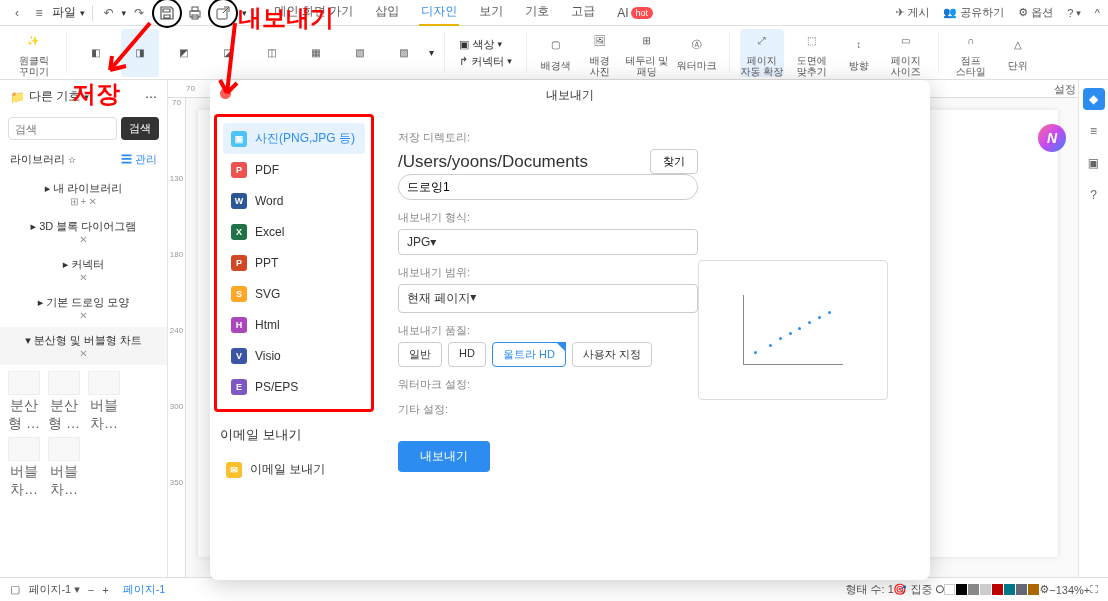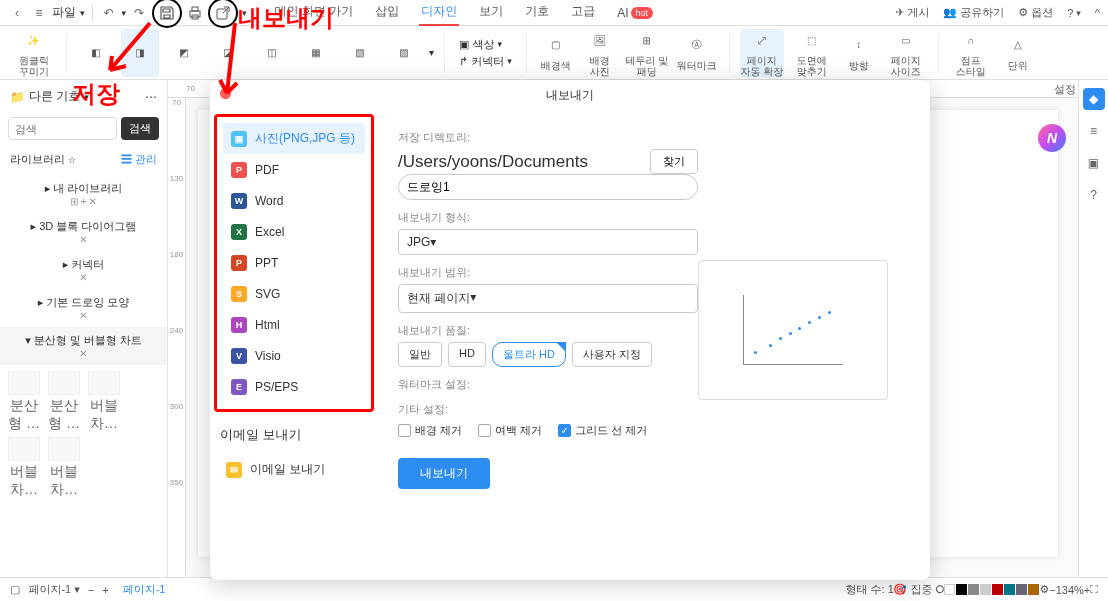--- a/index.html
+++ b/index.html
@@ -5,21 +5,21 @@
     * { margin: 0; padding: 0; box-sizing: border-box; font-family: -apple-system, BlinkMacSystemFont, "Segoe UI", sans-serif; }
     body { width: 1108px; height: 601px; background: #f5f5f5; overflow: hidden; font-size: 12px; color: #333; position: relative; }
     
     .topbar { height: 26px; background: #fff; border-bottom: 1px solid #e0e0e0; display: flex; align-items: center; padding: 0 8px; gap: 6px; }
     .topbar-left { display: flex; align-items: center; gap: 4px; }
     .tb-icon { width: 18px; height: 18px; display: flex; align-items: center; justify-content: center; color: #666; cursor: pointer; border-radius: 3px; }
     .tb-sep { width: 1px; height: 16px; background: #ddd; margin: 0 3px; }
     .circled { border: 2px solid #000; border-radius: 50%; width: 30px; height: 30px; display: flex; align-items: center; justify-content: center; }
     .tabs { display: flex; gap: 18px; margin-left: 20px; }
     .tab { font-size: 12px; color: #555; cursor: pointer; padding: 4px 2px; }
-    .tab.active { color: #2d8cf0; border-bottom: 2px solid #ef4444; }
+    .tab.active { color: #2d8cf0; border-bottom: 2px solid #eab308; }
     .ai-badge { display: flex; align-items: center; gap: 2px; }
     .hot-badge { background: #ff4d4f; color: #fff; font-size: 9px; padding: 1px 5px; border-radius: 8px; }
     .topbar-right { margin-left: auto; display: flex; align-items: center; gap: 14px; }
     .tr-item { display: flex; align-items: center; gap: 3px; font-size: 11px; color: #555; cursor: pointer; }
     
     .ribbon { height: 54px; background: #fff; border-bottom: 1px solid #e0e0e0; display: flex; align-items: center; padding: 0 12px; gap: 6px; }
     .rb-btn { display: flex; flex-direction: column; align-items: center; justify-content: center; gap: 2px; width: 38px; height: 48px; font-size: 10px; color: #555; cursor: pointer; border-radius: 4px; position: relative; }
     .rb-btn.wide { width: 44px; }
     .rb-btn.active { background: #e6f3ff; }
     .rb-ico { width: 24px; height: 24px; display: flex; align-items: center; justify-content: center; }
@@ -79,21 +79,21 @@
     .export-form { flex: 1; padding: 10px 24px; display: flex; gap: 0; overflow: auto; }
     .export-fields { flex: 1; max-width: 300px; }
     .ef-label { font-size: 11px; color: #888; margin-top: 10px; margin-bottom: 4px; }
     .ef-row { display: flex; align-items: center; gap: 6px; }
     .ef-path { font-size: 17px; }
     .ef-btn-sm { border: 1px solid #ccc; background: #fff; border-radius: 4px; padding: 4px 12px; font-size: 11px; cursor: pointer; margin-left: auto; }
     .ef-input { width: 100%; border: 1px solid #ccc; border-radius: 13px; padding: 5px 8px; font-size: 12px; }
     .ef-select { width: 100%; border: 1px solid #ccc; border-radius: 4px; padding: 5px 8px; font-size: 12px; background: #fff; display: flex; justify-content: flex-start; cursor: pointer; }
     .ef-seg-group { display: flex; gap: 6px; }
     .ef-seg { border: 1px solid #ccc; background: #fff; border-radius: 4px; padding: 4px 10px; font-size: 11px; cursor: pointer; position: relative; }
-    .ef-seg.active { border-color: #2d8cf0; color: #2d8cf0; border-radius: 10px; }
+    .ef-seg.active { border-color: #2d8cf0; color: #2d8cf0; }
     .ef-seg.active::after { content: ''; position: absolute; top: -1px; right: -1px; width: 0; height: 0; border-left: 10px solid transparent; border-top: 10px solid #2d8cf0; }
     .ef-check-row { display: flex; gap: 16px; align-items: center; font-size: 11px; margin-top: 6px; }
     .ef-check { display: flex; align-items: center; gap: 4px; }
     .ef-checkbox { width: 13px; height: 13px; border: 1px solid #aaa; border-radius: 2px; }
     .ef-checkbox.checked { background: #2d8cf0; border-color: #2d8cf0; color: #fff; font-size: 10px; display: flex; align-items: center; justify-content: center; }
     .export-submit { background: #2d8cf0; color: #fff; border: none; border-radius: 4px; padding: 7px 22px; font-size: 12px; cursor: pointer; margin-top: 20px; }
     
     .export-preview { width: 190px; height: 140px; border: 1px solid #ddd; border-radius: 4px; margin-top: 140px; display: flex; align-items: center; justify-content: center; padding: 20px; }
     .preview-chart { width: 100px; height: 70px; position: relative; border-left: 1px solid #888; border-bottom: 1px solid #888; }
     .preview-dot { position: absolute; width: 3px; height: 3px; background: #2d8cf0; border-radius: 50%; }
@@ -474,34 +474,20 @@
         <div class="ef-seg-group">
           <div class="ef-seg">일반</div>
           <div class="ef-seg">HD</div>
           <div class="ef-seg active">울트라 HD</div>
           <div class="ef-seg">사용자 지정</div>
         </div>
         
         <div class="ef-label">워터마크 설정:</div>
         
         <div class="ef-label">기타 설정:</div>
-        <div class="ef-check-row">
-          <div class="ef-check">
-            <div class="ef-checkbox"></div>
-              <span>배경 제거</span>
-          </div>
-          <div class="ef-check">
-            <div class="ef-checkbox"></div>
-              <span>여백 제거</span>
-          </div>
-          <div class="ef-check">
-            <div class="ef-checkbox checked">✓</div>
-              <span>그리드 선 제거</span>
-          </div>
-        </div>
         
         <button class="export-submit">내보내기</button>
       </div>
 
       <div class="export-preview">
         <div class="preview-chart">
           <div class="preview-dot" style="left:10%;bottom:15%;"></div>
           <div class="preview-dot" style="left:25%;bottom:25%;"></div>
           <div class="preview-dot" style="left:35%;bottom:35%;"></div>
           <div class="preview-dot" style="left:45%;bottom:42%;"></div>

